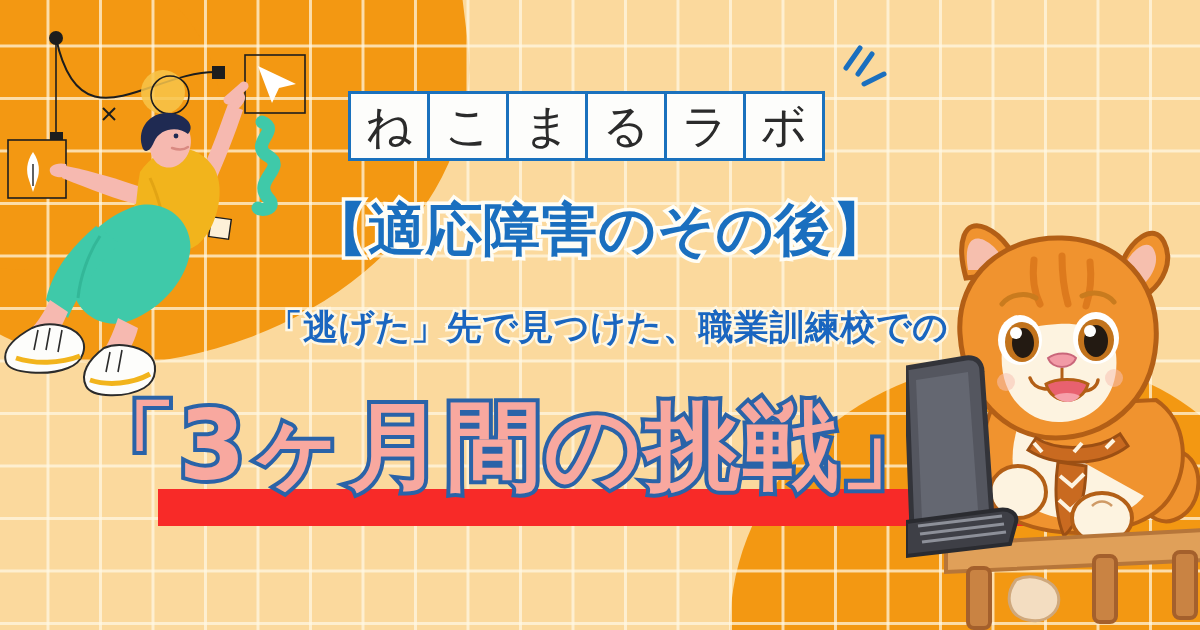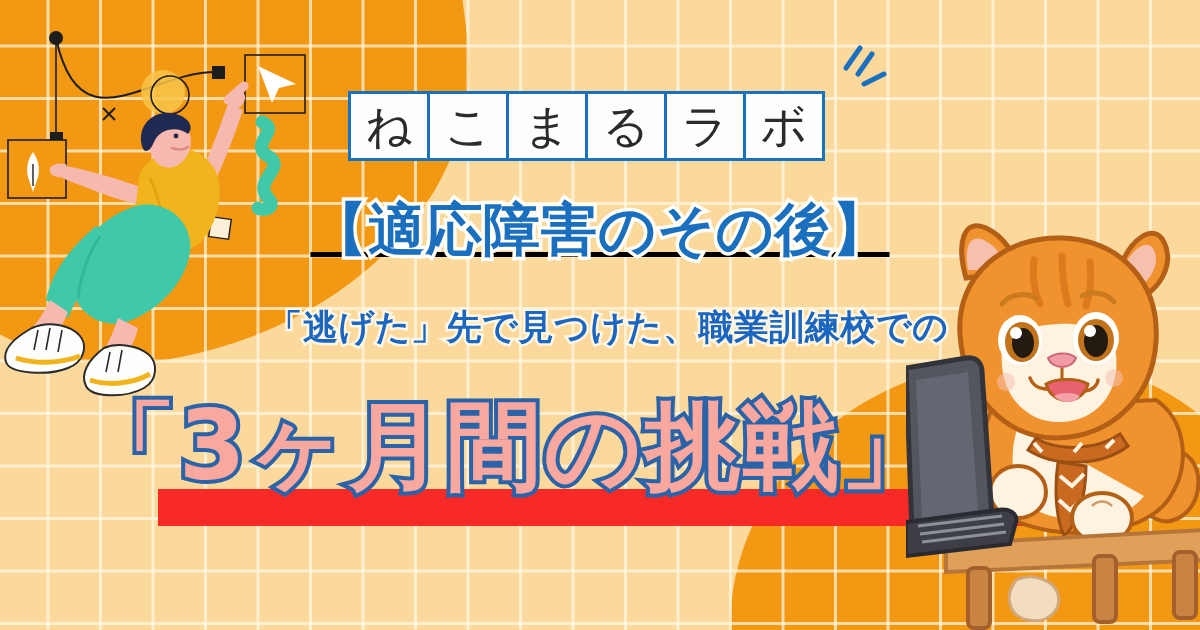--- a/index.html
+++ b/index.html
@@ -66,21 +66,21 @@
     font-size:46px; line-height:1; color:#2b2b2b; font-weight:400;
     font-family:"DejaVu Sans","Liberation Sans",sans-serif;
   }
   .logo-cell:first-child{ margin-left:0; }
 
   
   .sparkles{ position:absolute; left:836px; top:40px; width:70px; height:70px; }
 
   
   .headline-wrap{
-    position:absolute; left:0; top:192px; width:1200px; text-align:center;text-decoration:underline;
+    position:absolute; left:0; top:192px; width:1200px; text-align:center;
   }
   .h-main{
     font-size:57px; font-weight:700; letter-spacing:.5px;
     color:#1a6fbf;
     -webkit-text-stroke:7px #fffdf5;
     paint-order:stroke fill;
     font-family:"DejaVu Sans","Liberation Sans",sans-serif;
   }
   .h-sub{
     position:absolute; left:8px; top:304px; width:1200px; text-align:center;

